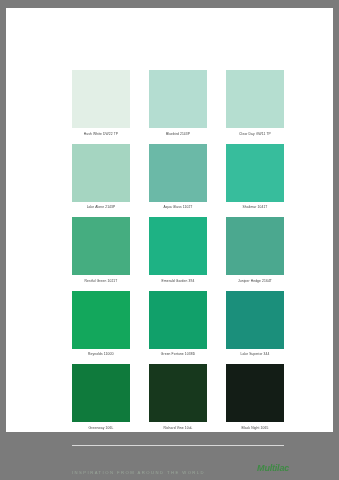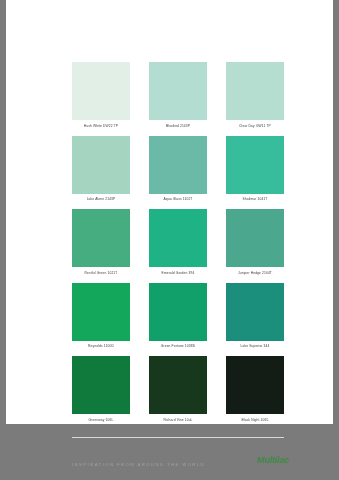--- a/index.html
+++ b/index.html
@@ -9,21 +9,21 @@
   }
   body {
     width: 339px;
     height: 480px;
     overflow: hidden;
     font-family: "Liberation Sans", sans-serif;
   }
   #poster {
     position: absolute;
     left: 6px;
-    top: 0px;
+    top: 8px;
     width: 327px;
     height: 424px;
     background: #ffffff;
     box-sizing: border-box;
   }
   #swatch-grid {
     position: absolute;
     left: 66px;
     top: 62px;
     width: 212px;

